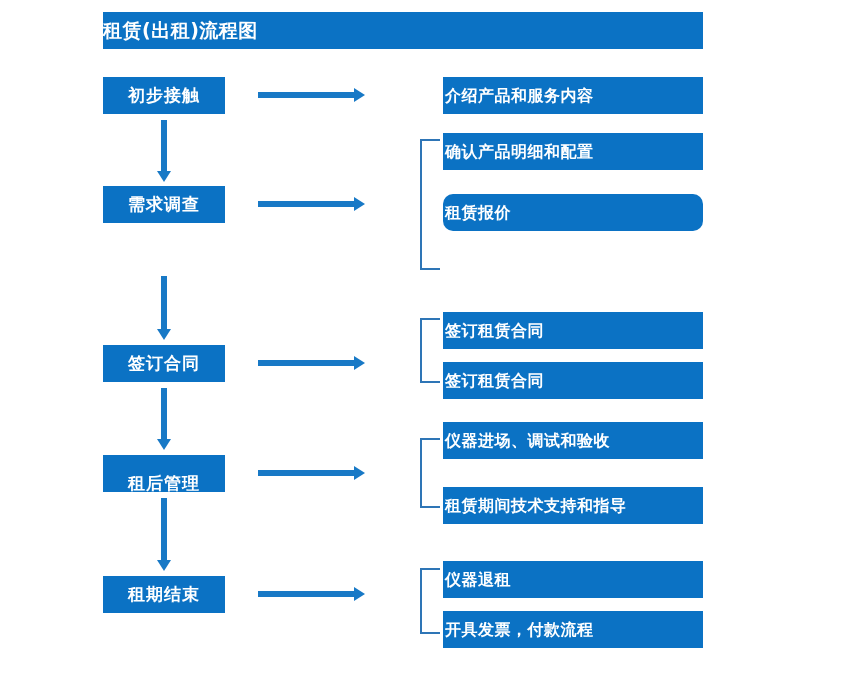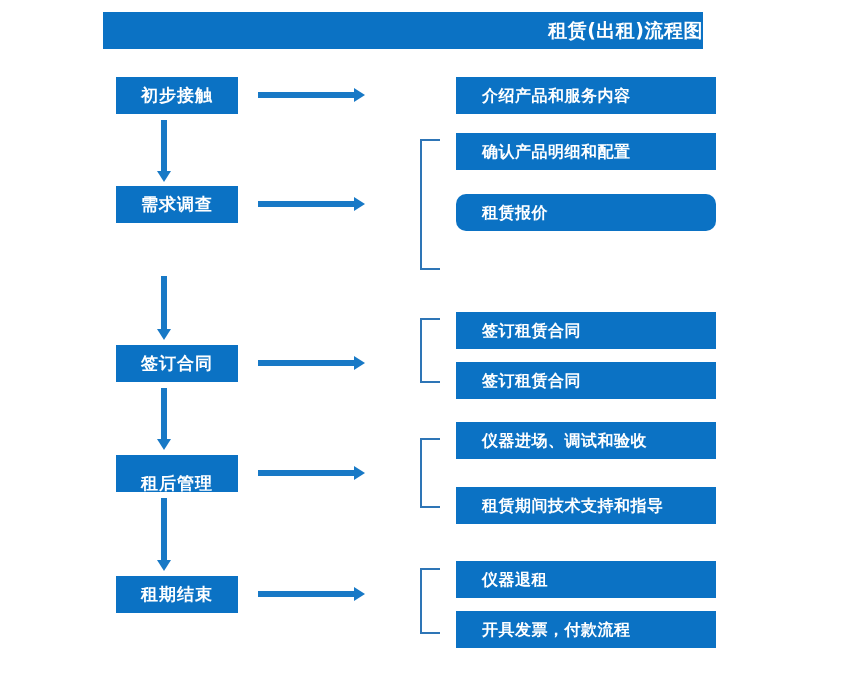--- a/index.html
+++ b/index.html
@@ -24,38 +24,37 @@
   
   .title-bar {
     position: absolute;
     left: 103px;
     top: 12px;
     width: 600px;
     height: 37px;
     background: #0B72C4;
     display: flex;
     align-items: center;
-    justify-content: flex-end;
+    justify-content: flex-start;
   }
   .title-bar .title-text {
     color: #ffffff;
     font-size: 19px;
     font-weight: bold;
     letter-spacing: 0.5px;
     line-height: 1;
   }
 
   
   .node {
     position: absolute;
     background: #0B72C4;
     display: flex;
     align-items: center;
     box-sizing: border-box;
-    margin-left: 13px;
   }
   .node .node-text {
     color: #ffffff;
     font-weight: bold;
     line-height: 1;
     white-space: nowrap;
   }
 
   
   .stage-box {
@@ -68,21 +67,21 @@
     font-size: 17px;
     letter-spacing: 1px;
   }
 
   
   .detail-box {
     left: 443px;
     width: 260px;
     height: 37px;
     justify-content: flex-start;
-    padding-left: 26px;
+    padding-left: 2px;
   }
   .detail-box .node-text {
     font-size: 16px;
     letter-spacing: 0.5px;
   }
 
   
   .v-arrow {
     position: absolute;
     left: 157px;

